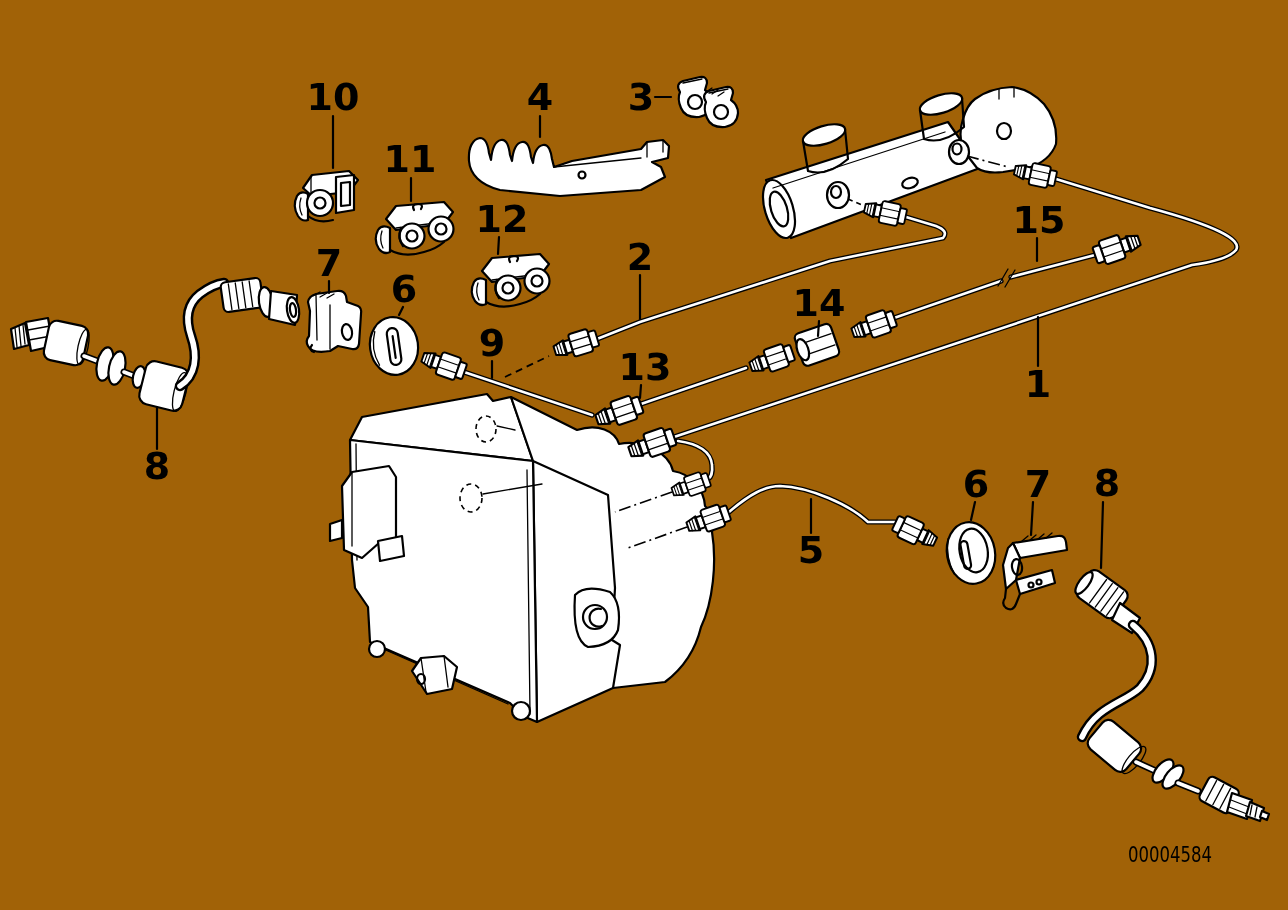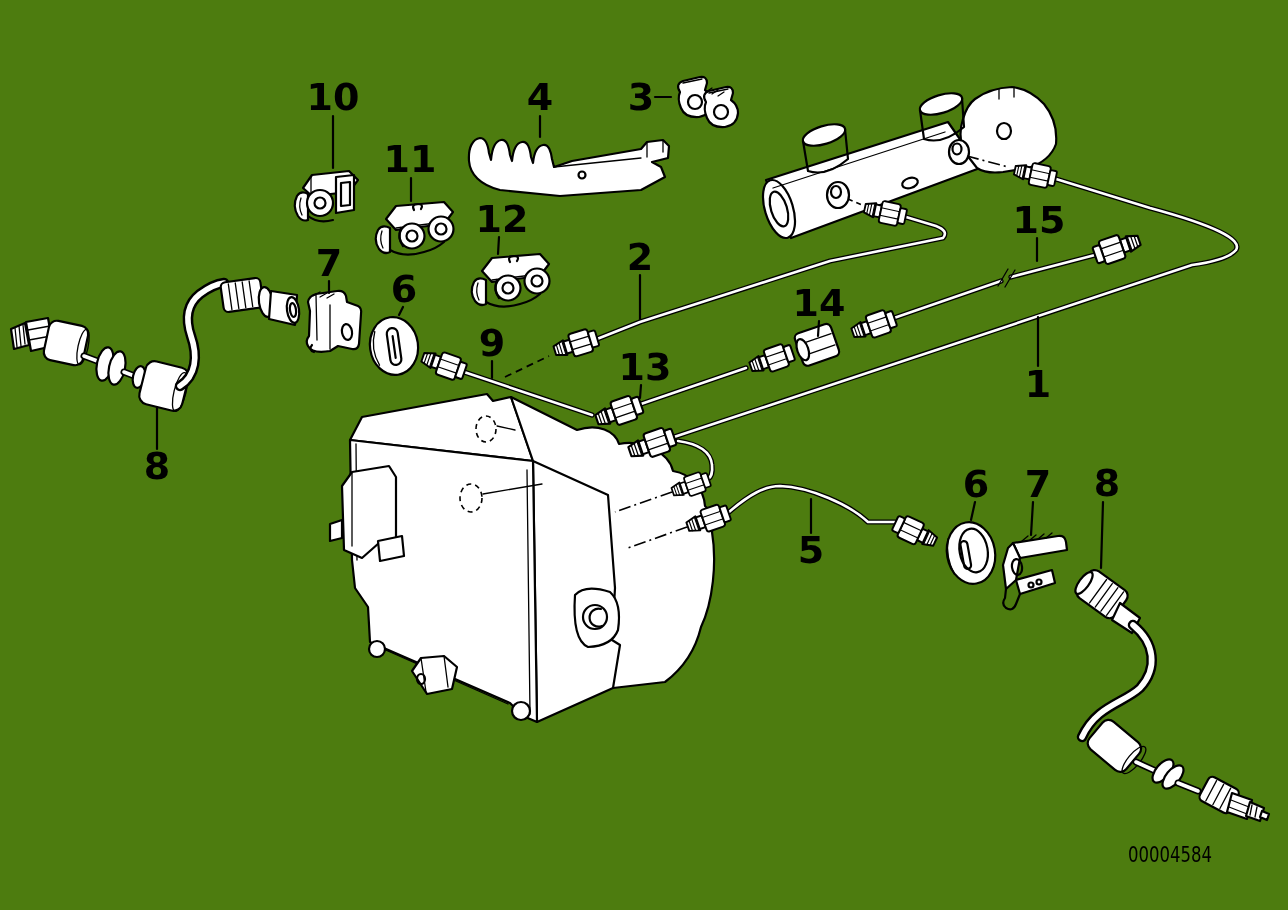--- a/index.html
+++ b/index.html
@@ -1,16 +1,16 @@
 <!DOCTYPE html>
 <html><head>
 <meta charset="utf-8">
 <style>
   html,body{margin:0;padding:0;background:#fff;}
-  .stage{position:relative;width:1288px;height:910px;background:#4d7c0f;overflow:hidden;
+  .stage{position:relative;width:1288px;height:910px;background:#a16207;overflow:hidden;
          font-family:"DejaVu Sans",sans-serif;}
   svg{display:block;}
   .ln{stroke:#000;stroke-width:2.2;fill:none;stroke-linecap:round;stroke-linejoin:round;}
   .thin{stroke:#000;stroke-width:1.3;fill:none;stroke-linecap:round;}
   .fill{fill:#fff;stroke:#000;stroke-width:2.2;stroke-linejoin:round;}
   .dash{stroke:#000;stroke-width:1.8;fill:none;stroke-dasharray:7 5;}
   .dashdot{stroke:#000;stroke-width:1.6;fill:none;stroke-dasharray:12 4 2 4;}
   .dashc{stroke:#000;stroke-width:1.6;fill:none;stroke-dasharray:5 4;}
   .tube{fill:none;stroke:#000;stroke-width:5.2;stroke-linecap:round;stroke-linejoin:round;}
   .tube.thick{stroke-width:10.5;}

